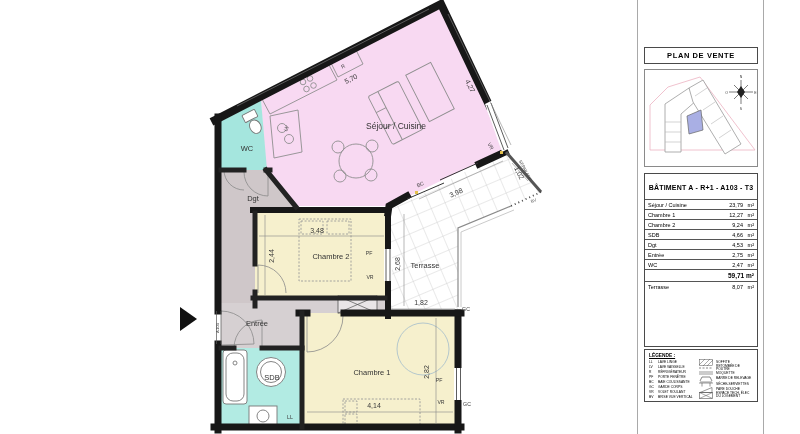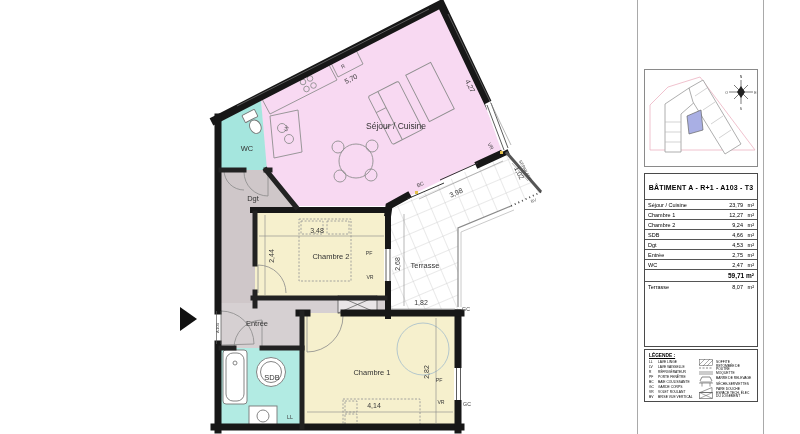--- a/index.html
+++ b/index.html
@@ -221,20 +221,23 @@
     <text class="tinytxt" transform="rotate(-23 534 202)" x="534" y="202">BV</text>
     <text class="tinytxt" transform="rotate(63 524 171)" x="524" y="171">SEPARATIF</text>
     <text class="tinytxt" transform="rotate(-90 219 328)" x="219" y="328">A103</text>
   </g>
 </svg>
 
 <div id="panel">
   <div class="vline" style="left:0;"></div>
   <div class="vline" style="left:126px;"></div>
 
+  <div class="pbox" id="box-title">
+    <span>PLAN DE VENTE</span>
+  </div>
 
   <div class="pbox" id="box-site">
     <svg width="112" height="96" viewBox="0 0 112 96">
       <polygon points="5,77 5,35 23,17 55,7 110,80 5,80" fill="none" stroke="#eebbc8" stroke-width="0.9"></polygon>
       <g fill="#fff" stroke="#999" stroke-width="0.8">
         <path d="M20,34 L44,18 L52,30 L36,44 L36,82 L20,82 Z"></path>
         <path d="M44,18 L58,10 L96,74 L80,84 L48,32 Z"></path>
       </g>
       <g stroke="#b5b5b5" stroke-width="0.6">
         <path d="M20,52 H36 M20,62 H36 M20,72 H36 M50,26 L62,18 M58,40 L70,32 M66,54 L78,46 M74,68 L86,60"></path>

